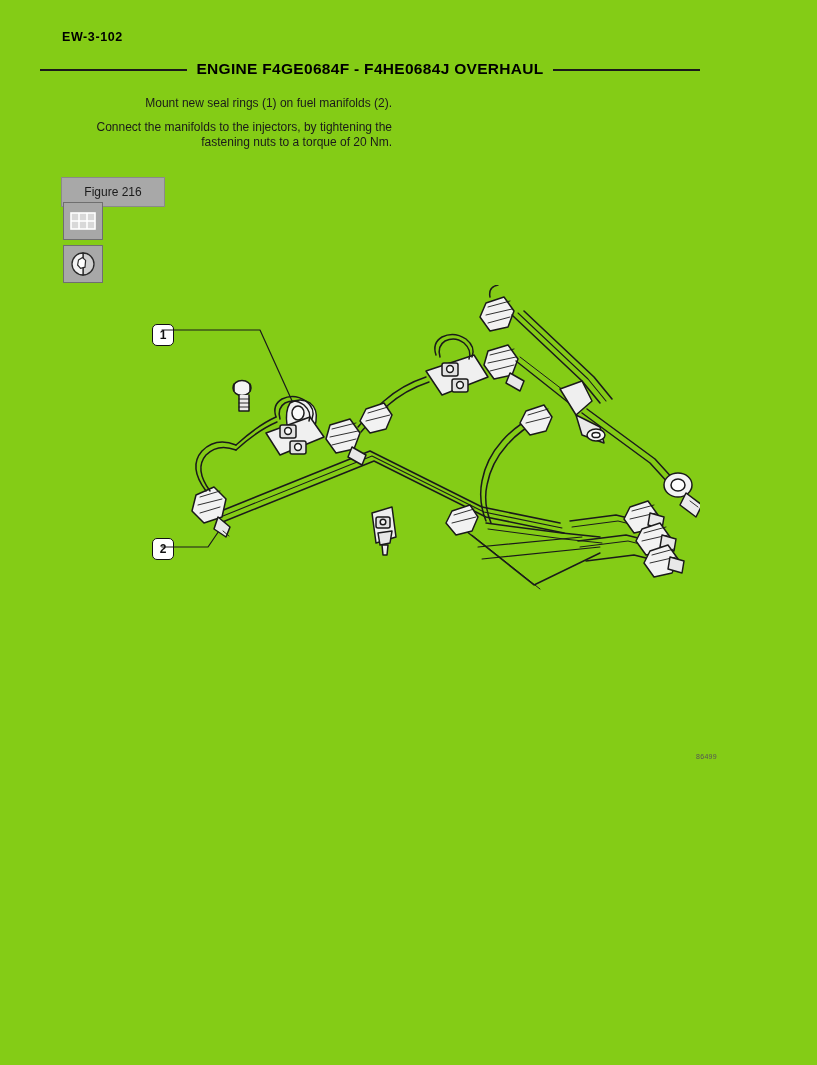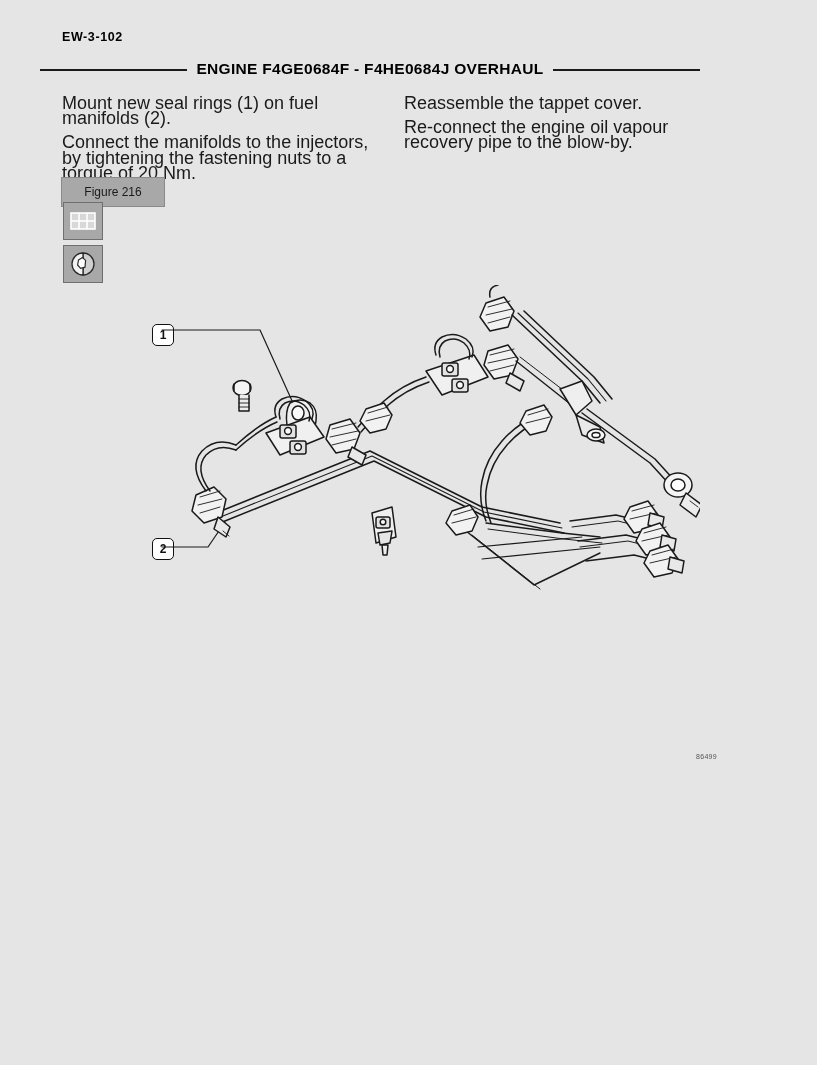--- a/index.html
+++ b/index.html
@@ -12,21 +12,22 @@
     height: 1065px;
     position: relative;
     font-family: "Liberation Sans", sans-serif;
     color: #000000;
     overflow: hidden;
   }
 
   .page {
     position: absolute;
     inset: 0;
-    background: #e5e5e5;
+    background: #84cc16;
+    text-align: right;
   }
 
   
   .page-number {
     position: absolute;
     left: 62px;
     top: 30px;
     font-size: 12.5px;
     font-weight: bold;
     letter-spacing: 0.6px;
@@ -55,21 +56,21 @@
     font-weight: bold;
     letter-spacing: 0.3px;
     white-space: nowrap;
     flex: 0 0 auto;
   }
 
   
   .col {
     position: absolute;
     top: 96px;
-    font-size: 18px;
+    font-size: 12px;
     line-height: 15.2px;
     color: #1a1a1a;
   }
   .col.left  { left: 62px;  width: 330px; }
   .col.right { left: 404px; width: 318px; }
   .col p {
     margin: 0 0 9px 0;
   }
 
   
@@ -154,24 +155,20 @@
     <div class="title-rule left"></div>
     <div class="doc-title">ENGINE F4GE0684F - F4HE0684J OVERHAUL</div>
     <div class="title-rule right"></div>
   </div>
 
   <div class="col left">
     <p>Mount new seal rings (1) on fuel manifolds (2).</p>
     <p>Connect the manifolds to the injectors, by tightening the fastening nuts to a torque of 20 Nm.</p>
   </div>
 
-  <div class="col right">
-    <p>Reassemble the tappet cover.</p>
-    <p>Re-connect the engine oil vapour recovery pipe to the blow-by.</p>
-  </div>
 
   <div class="figure-label">Figure 216</div>
 
   <div class="icon-box first">
     <svg width="26" height="18" viewBox="0 0 26 18" aria-hidden="true">
       <rect x="1" y="1" width="24" height="16" fill="#d8d8d8" stroke="#ffffff" stroke-width="1.6"></rect>
       <line x1="1" y1="9" x2="25" y2="9" stroke="#ffffff" stroke-width="1.6"></line>
       <line x1="9" y1="1" x2="9" y2="17" stroke="#ffffff" stroke-width="1.6"></line>
       <line x1="17" y1="1" x2="17" y2="17" stroke="#ffffff" stroke-width="1.6"></line>
     </svg>

